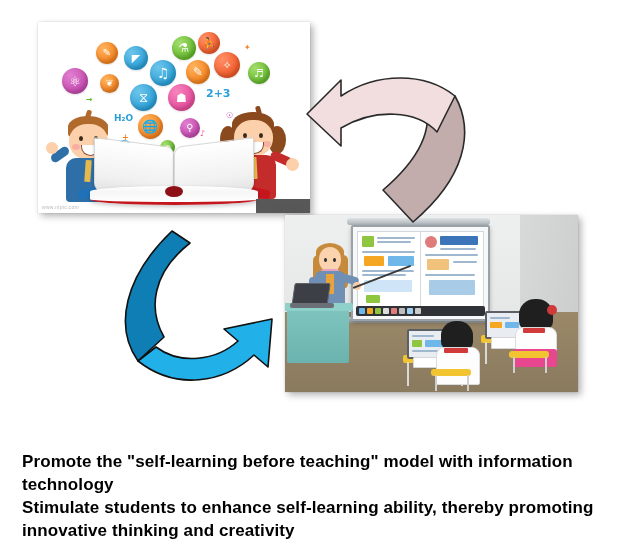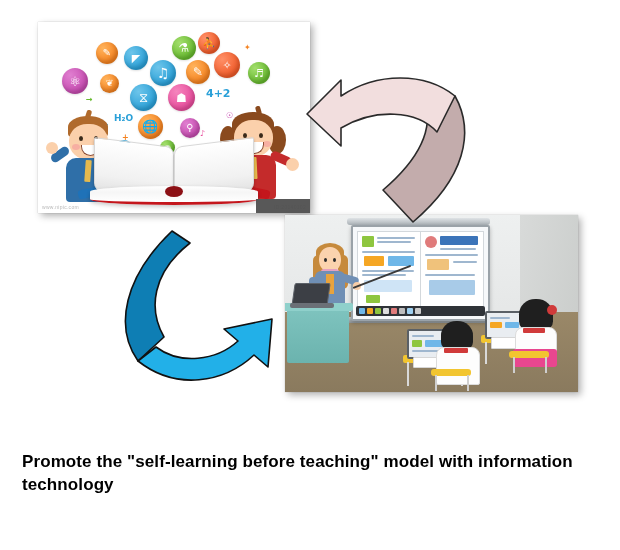--- a/index.html
+++ b/index.html
@@ -172,21 +172,21 @@
       <div class="icon-bubble" style="left:148px;top:38px;width:24px;height:24px;background:radial-gradient(circle at 32% 28%,#ffb35c,#f5821f 70%);font-size:12px;">✎</div>
       <div class="icon-bubble" style="left:176px;top:30px;width:26px;height:26px;background:radial-gradient(circle at 32% 28%,#ff9068,#f05a28 70%);font-size:11px;">✧</div>
       <div class="icon-bubble" style="left:210px;top:40px;width:22px;height:22px;background:radial-gradient(circle at 32% 28%,#a3de6d,#66b92e 70%);font-size:11px;">♬</div>
       <div class="icon-bubble" style="left:92px;top:62px;width:27px;height:27px;background:radial-gradient(circle at 32% 28%,#6ec5ea,#2aa0d8 70%);font-size:13px;">⧖</div>
       <div class="icon-bubble" style="left:130px;top:62px;width:27px;height:27px;background:radial-gradient(circle at 32% 28%,#f585bd,#e84c9c 70%);font-size:12px;">☗</div>
       <div class="icon-bubble" style="left:100px;top:92px;width:25px;height:25px;background:radial-gradient(circle at 32% 28%,#ffb35c,#f5821f 70%);font-size:13px;">🌐</div>
       <div class="icon-bubble" style="left:142px;top:96px;width:20px;height:20px;background:radial-gradient(circle at 32% 28%,#e07fd0,#c64bb0 70%);font-size:10px;">⚲</div>
       <div class="icon-bubble" style="left:78px;top:118px;width:16px;height:16px;background:radial-gradient(circle at 32% 28%,#6ec5ea,#2aa0d8 70%);font-size:8px;">☀</div>
       <div class="icon-bubble" style="left:122px;top:118px;width:15px;height:15px;background:radial-gradient(circle at 32% 28%,#a3de6d,#66b92e 70%);font-size:8px;">◉</div>
 
-      <div class="tiny-sym" style="left:168px;top:66px;color:#2aa0d8;font-size:11px;">4+2</div>
+      <div class="tiny-sym" style="left:168px;top:66px;color:#2aa0d8;font-size:11px;">2+3</div>
       <div class="tiny-sym" style="left:76px;top:92px;color:#2aa0d8;font-size:9px;text-align:center;">H₂O</div>
       <div class="tiny-sym" style="left:84px;top:112px;color:#f5821f;">+</div>
       <div class="tiny-sym" style="left:162px;top:108px;color:#e84c9c;">♪</div>
       <div class="tiny-sym" style="left:206px;top:22px;color:#f5821f;">✦</div>
       <div class="tiny-sym" style="left:48px;top:74px;color:#66b92e;">→</div>
       <div class="tiny-sym" style="left:188px;top:90px;color:#c64bb0;">☉</div>
       <div class="tiny-sym" style="left:64px;top:100px;color:#2aa0d8;">≈</div>
 
       <div class="kid" style="left:14px;top:92px;width:80px;height:92px;">
         <div class="hair" style="left:16px;top:2px;width:40px;height:22px;border-radius:50% 50% 18% 18%;background:#b06a2c;"></div>
@@ -359,15 +359,16 @@
     <svg class="arrow-svg" viewBox="0 0 180 170" xmlns="http://www.w3.org/2000/svg">
 
       <path d="M60,16 C12,62 2,112 26,146 L52,122 C36,94 40,58 78,28 Z" fill="#0e7eb4" stroke="#111111" stroke-width="1.6" stroke-linejoin="round"></path>
 
       <path d="M26,146 C64,176 112,168 142,140 L156,152 L160,104 L112,114 L126,126 C104,146 68,150 44,132 Z" fill="#22b0e8" stroke="#111111" stroke-width="1.6" stroke-linejoin="round"></path>
     </svg>
   </div>
 
   <div id="caption">
     <p>Promote the "self-learning before teaching" model with information technology</p>
+    <p>Stimulate students to enhance self-learning ability, thereby promoting innovative thinking and creativity</p>
   </div>
 
 </div>
 
 </body></html>

